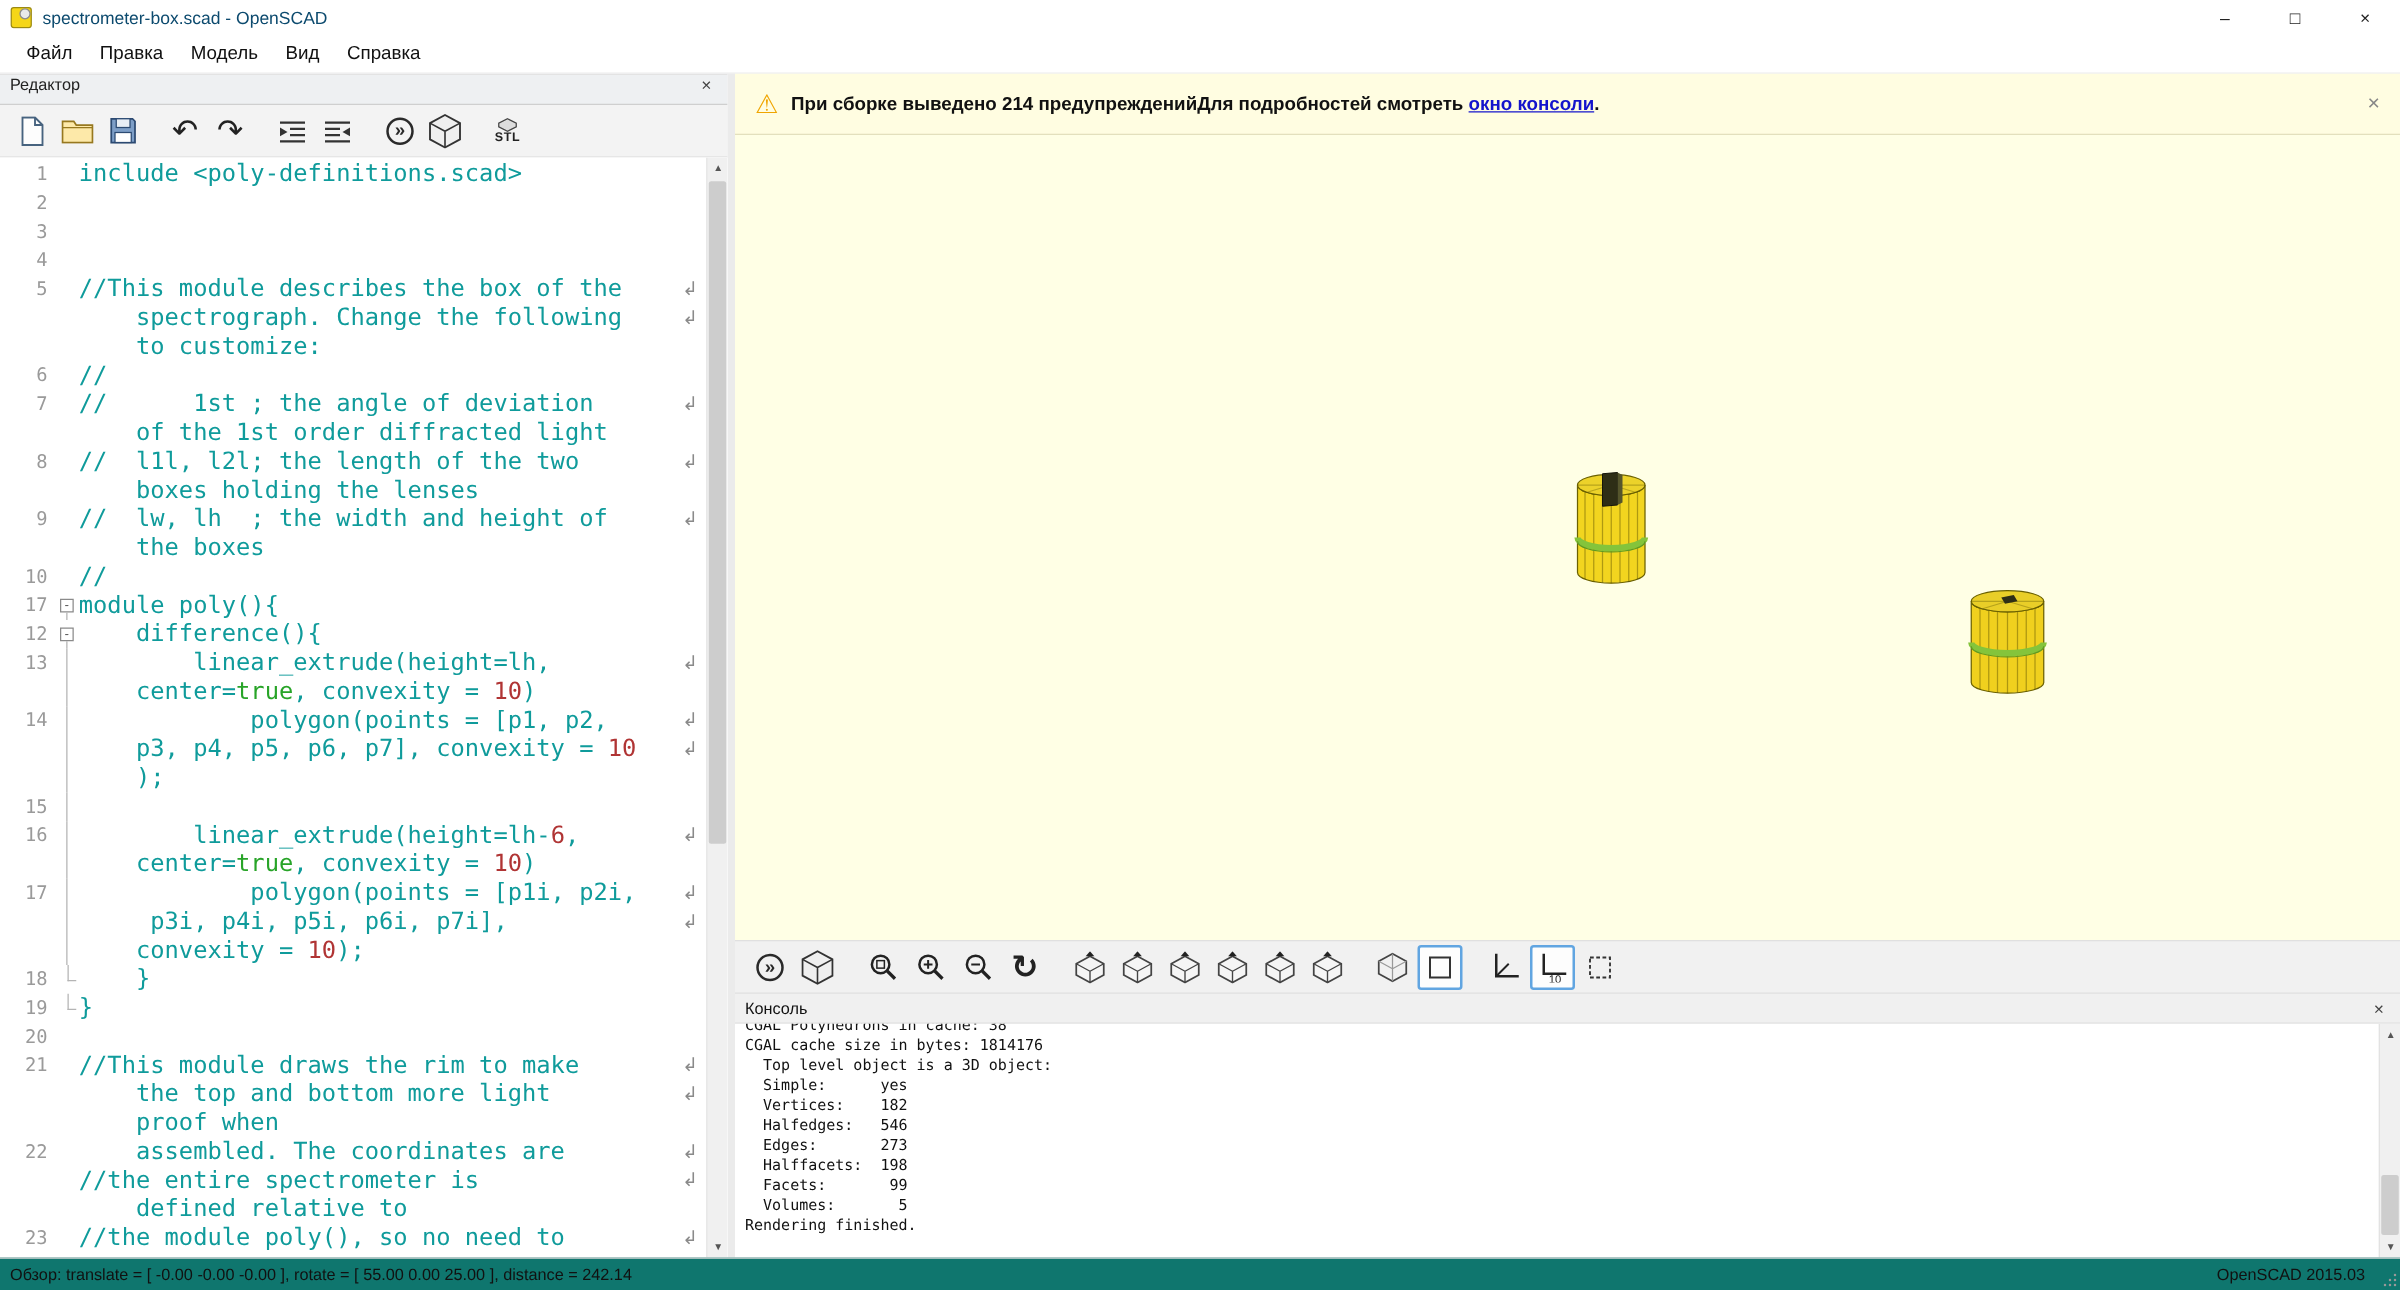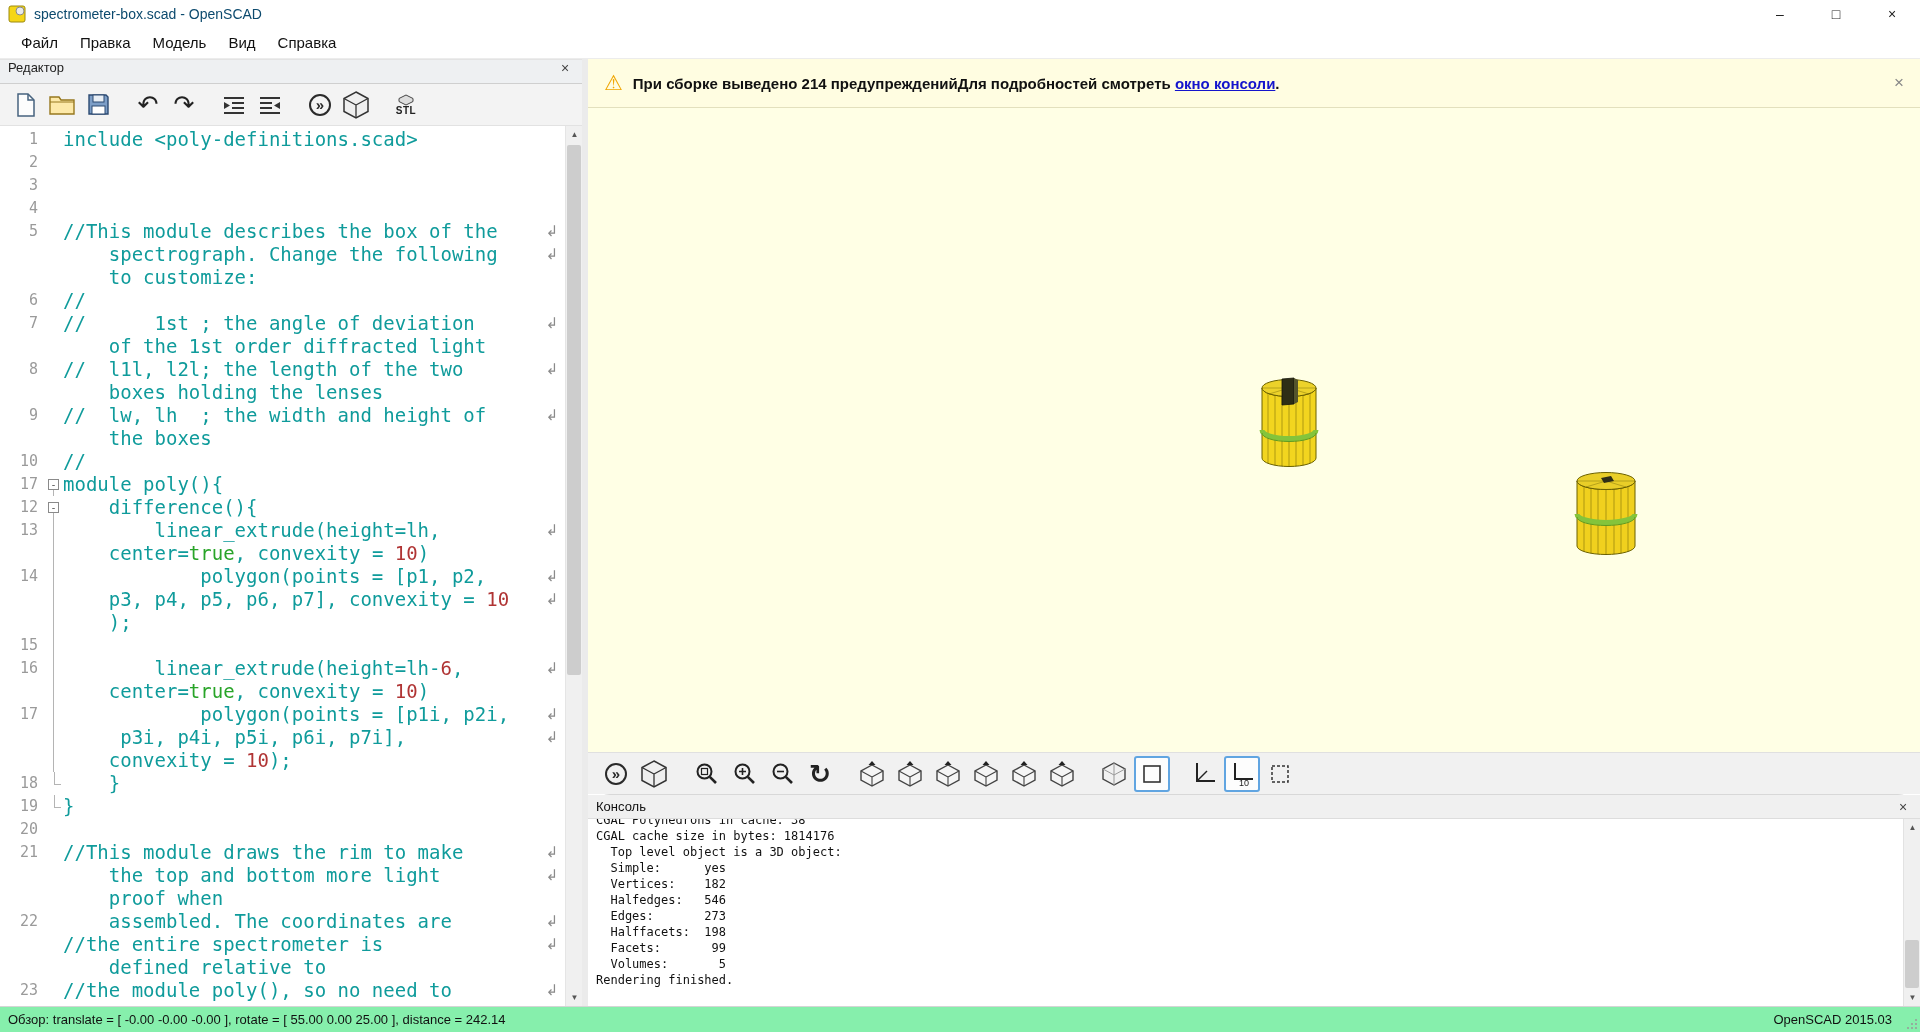--- a/index.html
+++ b/index.html
@@ -55,29 +55,29 @@
 
   .viewport { flex:1; position:relative; background:#ffffe5; overflow:hidden; }
   .model { position:absolute; }
   .m1 { left:669px; top:266px; }
   .m2 { left:983px; top:360px; }
 
   .viewport-toolbar { height:42px; background:#f1f1f1; border-top:1px solid #e0e0e0; display:flex; align-items:center; padding-left:10px; }
   .vtbtn { margin-right:2px; }
   .vtbtn.active { border-color:#61a5e1; background:#fdfdfd; }
 
-  .console-panel { height:212px; display:flex; flex-direction:column; border-top:1px solid #d8d8d8;border-radius:22px; }
+  .console-panel { height:212px; display:flex; flex-direction:column; border-top:1px solid #d8d8d8; }
   .console-header { height:24px; background:#f0f0f0; border-bottom:1px solid #ddd; display:flex; align-items:center; padding:0 8px; font-size:13px; }
   .console-body { flex:1; background:#fff; position:relative; overflow:hidden; padding:0 24px 0 8px; }
   .console-text { margin-top:-7px; }
   .cline { font:12px/16px "DejaVu Sans Mono",monospace; color:#111; white-space:pre; }
   .cscroll { position:absolute; right:0; top:0; bottom:0; width:17px; background:#f0f0f0; border-left:1px solid #e2e2e2; }
 
   
-  .statusbar { position:absolute; left:0; right:0; bottom:0; height:26px; background:#86efac; border-top:1px solid #d5d5d5; display:flex; align-items:center; padding:0 8px; font-size:13px; color:#111; }
+  .statusbar { position:absolute; left:0; right:0; bottom:0; height:26px; background:#0f766e; border-top:1px solid #d5d5d5; display:flex; align-items:center; padding:0 8px; font-size:13px; color:#111; }
   .status-right { margin-left:auto; margin-right:20px; }
   .resize-grip { position:absolute; right:2px; bottom:2px; }
 
   
   .ic { display:flex; align-items:center; justify-content:center; }
   .glyph-ic { color:#222; line-height:1; font-family:"DejaVu Sans",sans-serif; }
   .preview-ic { width:22px; height:22px; border:2px solid #2a2a2a; border-radius:50%; font-weight:bold; font-size:15px; display:flex; align-items:center; justify-content:center; color:#2a2a2a; }
   .stl-ic { display:flex; flex-direction:column; align-items:center; line-height:1; }
   .stl-ic b { font-size:10px; color:#222; letter-spacing:0.5px; }
 </style>

